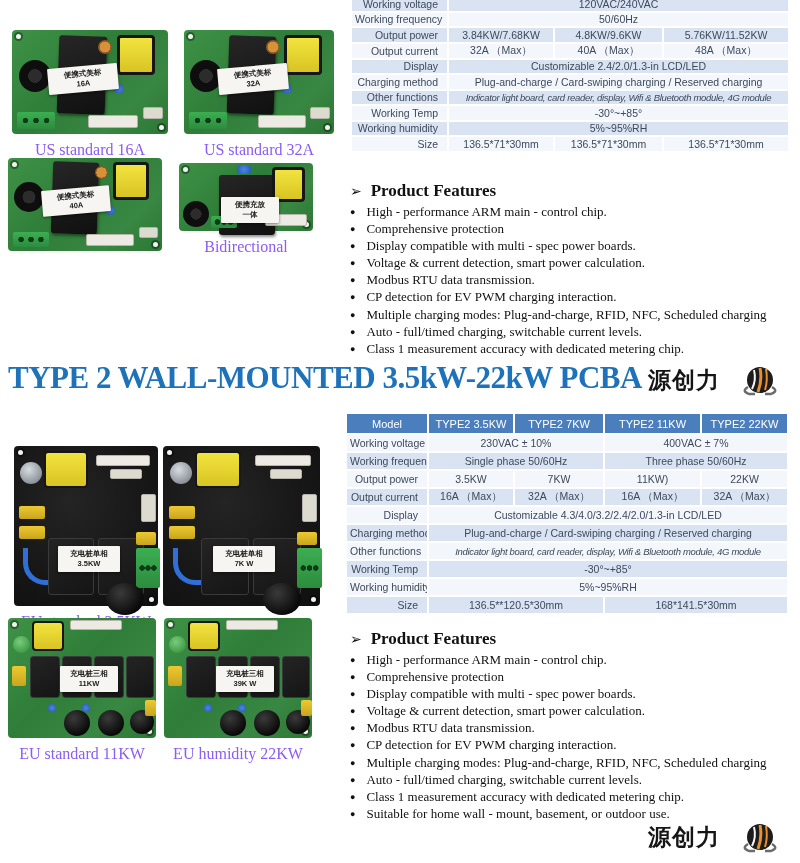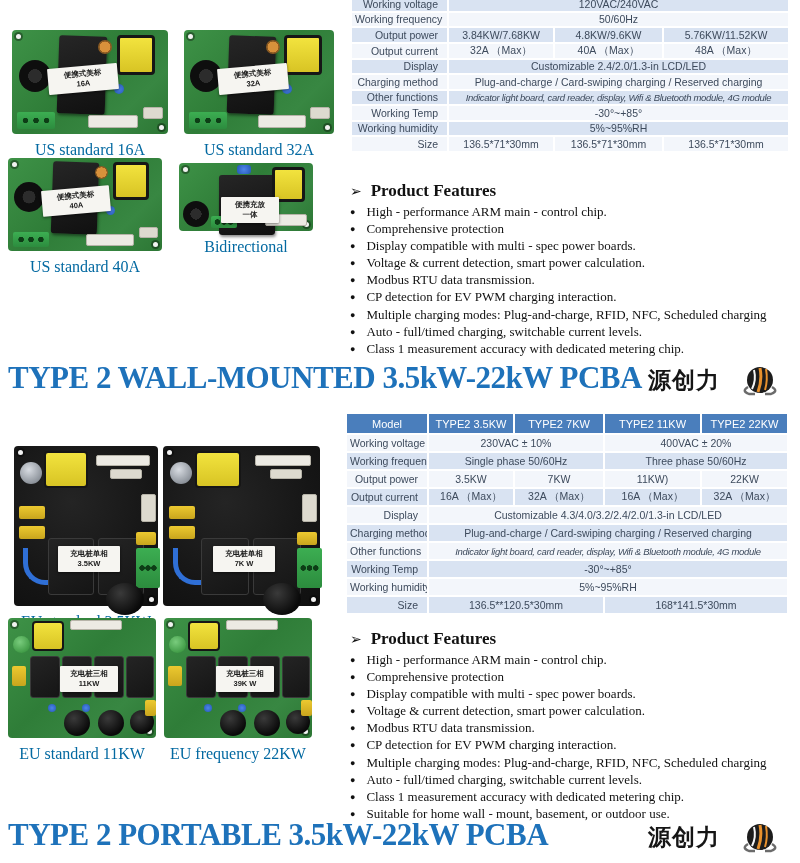--- a/index.html
+++ b/index.html
@@ -31,21 +31,21 @@
 
   
   .big-heading{position:absolute;left:8px;width:792px;height:44px;}
   .big-heading h2{margin:0;font-family:"Liberation Serif",serif;font-weight:700;
         font-size:31px;letter-spacing:-0.5px;color:#1e72ba;white-space:nowrap;}
   .logo{position:absolute;left:640px;top:3px;display:flex;align-items:center;gap:17px;}
   .logo-cn{font-family:"Liberation Serif",serif;font-weight:700;font-size:23px;color:#151515;letter-spacing:1px;}
 
   
   .board-fig{position:absolute;margin:0;}
-  .board-fig figcaption{font-family:"Liberation Serif",serif;font-size:16px;color:#0369a1;
+  .board-fig figcaption{font-family:"Liberation Serif",serif;font-size:16px;color:#8b5cf6;
         text-align:center;margin-top:7px;}
   .pcb{position:relative;border-radius:4px;}
   .pcb i{position:absolute;display:block;}
   .pcb-green{background:linear-gradient(135deg,#3e9247 0%,#2f7d38 45%,#388742 75%,#2c7634 100%);}
   .pcb-black{background:radial-gradient(circle at 40% 35%,#242424 0%,#161616 60%,#0f0f0f 100%);margin-top:26px;}
   .holes{inset:0;}
   .holes::before{content:"";position:absolute;left:4px;top:4px;width:5px;height:5px;border-radius:50%;
         background:#f2f2f2;box-shadow:0 0 0 2px rgba(0,0,0,.35);}
   .holes::after{content:"";position:absolute;right:4px;bottom:4px;width:5px;height:5px;border-radius:50%;
         background:#f2f2f2;box-shadow:0 0 0 2px rgba(0,0,0,.35);}
@@ -179,21 +179,20 @@
       <i class="coil" style="right:54px;top:8px;width:13px;height:13px;"></i>
       <i class="capb" style="left:98px;top:48px;width:9px;height:9px;"></i>
       <i class="term" style="left:5px;bottom:4px;width:36px;height:15px;"></i>
       <i class="conn" style="right:28px;bottom:5px;width:46px;height:10px;"></i>
       <i class="conn2" style="right:4px;bottom:13px;width:17px;height:9px;"></i>
       <div class="tag" style="left:34px;top:30px;width:60px;transform:rotate(-5deg);">
         <span>便携式美标</span>
           <span>40A</span>
       </div>
     </div>
-    <figcaption>US standard 40A</figcaption>
   </figure>
 
   <figure class="board-fig" style="left:179px;top:163px;width:134px;">
     <div class="pcb pcb-green" style="width:134px;height:68px;">
       <i class="holes"></i>
       <i class="capb" style="left:58px;top:2px;width:14px;height:9px;border-radius:3px;"></i>
       <i class="t-oroid" style="left:4px;top:38px;width:26px;height:26px;"></i>
       <i class="x-big" style="left:40px;top:12px;width:56px;height:60px;"></i>
       <i class="x-yel" style="right:8px;top:4px;width:27px;height:29px;"></i>
       <i class="term" style="left:32px;bottom:3px;width:26px;height:12px;"></i>
@@ -278,21 +277,21 @@
         <tr>
       <th>Model</th>
       <th>TYPE2 3.5KW</th>
       <th>TYPE2 7KW</th>
       <th>TYPE2 11KW</th>
       <th>TYPE2 22KW</th>
     </tr>
     <tr class="even">
           <td class="lbl">Working voltage</td>
           <td colspan="2">230VAC ± 10%</td>
-          <td colspan="2">400VAC ± 20%</td>
+          <td colspan="2">400VAC ± 7%</td>
         </tr>
     <tr class="odd">
           <td class="lbl">Working frequency</td>
           <td colspan="2">Single phase  50/60Hz</td>
           <td colspan="2">Three phase  50/60Hz</td>
         </tr>
     <tr class="even">
           <td class="lbl">Output power</td>
           <td>3.5KW</td>
           <td>7KW</td>
@@ -421,21 +420,21 @@
       <i class="capb" style="left:74px;top:86px;width:8px;height:8px;"></i>
       <i class="cap-big" style="left:56px;bottom:2px;width:26px;height:26px;"></i>
       <i class="cap-big" style="left:90px;bottom:2px;width:26px;height:26px;"></i>
       <i class="cap-big" style="left:122px;bottom:4px;width:24px;height:24px;"></i>
       <i class="yl" style="right:0;top:82px;width:11px;height:16px;"></i>
       <div class="tag" style="left:52px;top:48px;width:50px;">
         <span>充电桩三相</span>
           <span>39K W</span>
       </div>
     </div>
-    <figcaption>EU frequency 22KW</figcaption>
+    <figcaption>EU humidity 22KW</figcaption>
   </figure>
 
   <div class="features" style="left:350px;top:629px;">
     <p class="feat-title">
       <span class="feat-arrow">➢</span>
       <span>Product Features</span>
     </p>
     <ul>
       <li>
           <span class="dot"></span>
@@ -474,21 +473,20 @@
           <span>Class 1 measurement accuracy with dedicated metering chip.</span>
         </li>
       <li>
           <span class="dot"></span>
           <span>Suitable for home wall - mount, basement, or outdoor use.</span>
         </li>
     </ul>
   </div>
 
   <div class="big-heading" style="top:817px;">
-    <h2>TYPE 2 PORTABLE 3.5kW-22kW PCBA</h2>
     <span class="logo">
       <span class="logo-cn">源创力</span>
       <svg width="46" height="34" viewBox="0 0 46 34">
         <path d="M11 24 q-7 4 1 7 h6" stroke="#6b6b6b" stroke-width="2.4" fill="none"></path>
         <path d="M35 24 q7 4 -1 7 h-6" stroke="#6b6b6b" stroke-width="2.4" fill="none"></path>
         <circle cx="23" cy="17" r="13" fill="#1c1c1c"></circle>
         <path d="M17 7 q2.5 10 -2 19" stroke="#f5f5f5" stroke-width="2" fill="none"></path>
         <path d="M23 5 q2.5 12 -2 24" stroke="#e8912d" stroke-width="3" fill="none"></path>
         <path d="M29 6 q2 11 -1 21" stroke="#e8912d" stroke-width="2" fill="none"></path>
       </svg>

